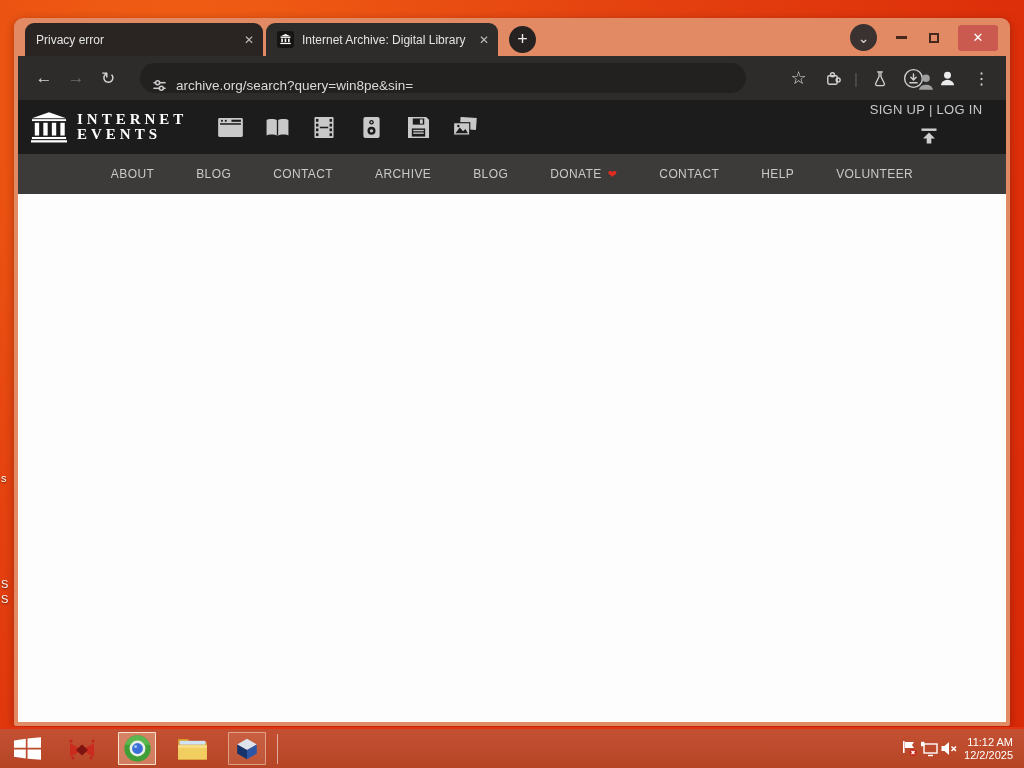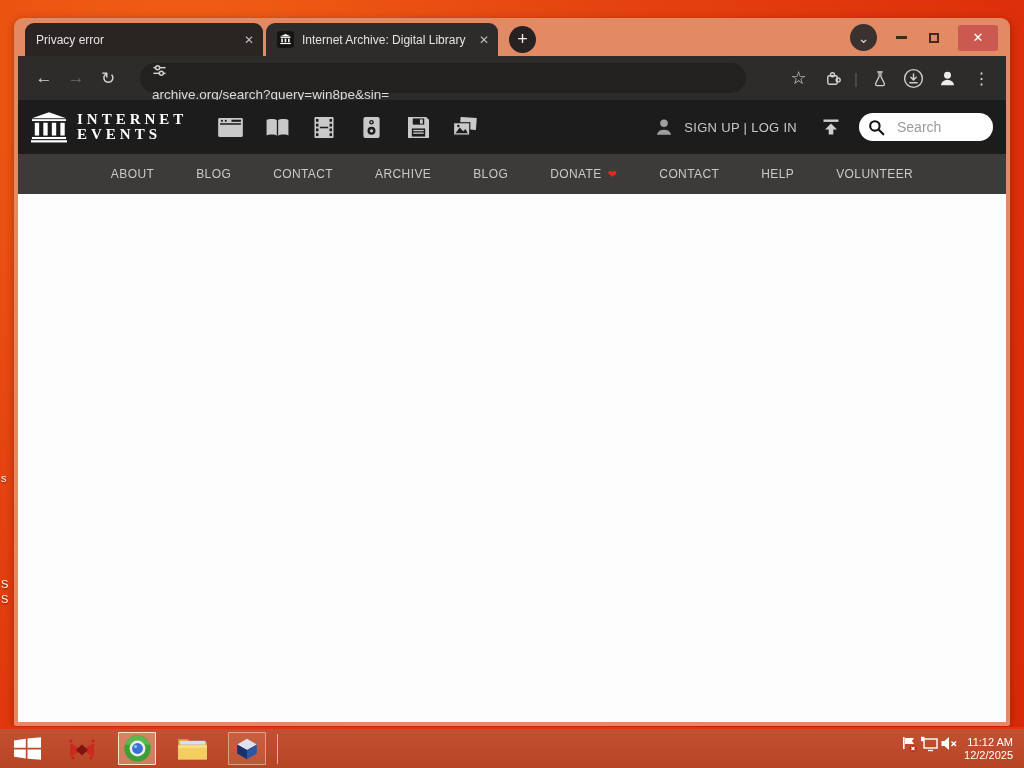--- a/index.html
+++ b/index.html
@@ -34,32 +34,32 @@
   .minbar { width:11px; height:2.5px; background:#45291c; }
   .maxsq { width:10px; height:10px; border:2px solid #45291c; }
   .closebtn { width:40px; height:26px; background:#ca5a50; border-radius:3px; color:#fff;
               display:flex; align-items:center; justify-content:center; font-size:13px; }
 
   .toolbar { height:44px; background:#2e2c2b; display:flex; align-items:center; padding:0 10px; }
   .navbtn { width:32px; height:32px; display:flex; align-items:center; justify-content:center;
             font-size:17px; color:#d6d6d6; border-radius:50%; }
   .navbtn.dim { color:#6e6a67; }
   .urlbar { height:30px; width:606px; border-radius:15px; background:#232020; margin-left:16px;
-            display:flex; align-items:flex-start; padding:0 12px; gap:9px; color:#dadada; font-size:13.5px;flex-direction:column; }
+            display:flex; align-items:flex-end; padding:0 12px; gap:9px; color:#dadada; font-size:13.5px; }
   .rt-icons { margin-left:auto; display:flex; align-items:center; gap:5px; }
   .rt-icons .navbtn { width:29px; }
   .pipe { color:#5d5956; font-size:15px; padding:0 2px; }
 
   .page { display:flex; flex-direction:column; height:622px; }
   .ia-header { height:54px; background:#1d1c1c; display:flex; align-items:center; padding:0 13px; flex:none; }
   .ia-logotext { font-family:"Liberation Serif",serif; font-weight:bold; color:#fff;
                  font-size:15px; letter-spacing:4px; line-height:15px; margin-left:10px; }
   .media-icons { display:flex; gap:21px; margin-left:30px; align-items:center; }
   .media-icons > div { width:26px; display:flex; justify-content:center; }
-  .ia-right { margin-left:auto; display:flex; align-items:center; gap:10px; }
+  .ia-right { margin-left:auto; display:flex; align-items:center; gap:10px;flex-direction:column; }
   .signup { color:#c9c9c9; font-size:13px; letter-spacing:.3px; }
   .upload { margin:0 8px 0 14px; }
   .searchbox { width:134px; height:28px; background:#fff; border-radius:14px;
                display:flex; align-items:center; padding:0 9px; gap:12px; }
   .searchbox input { border:0; outline:0; width:100%; font-size:14px; color:#444; background:transparent;
                      font-family:"Liberation Sans",sans-serif; }
   .searchbox input::placeholder { color:#9a9a9a; }
 
   .ia-nav { height:40px; background:#3c3b3a; display:flex; align-items:center; justify-content:center;
             gap:42px; font-size:12px; color:#c9c9c9; flex:none; letter-spacing:.4px; }
@@ -68,21 +68,21 @@
   .content { background:#fdfdfd; flex:1; }
 
   
   .taskbar { position:absolute; left:0; right:0; bottom:0; height:41px;
              background:linear-gradient(#c35032,#b64526); border-top:2px solid #e23410;
              display:flex; align-items:center; padding:0 8px; gap:17px; }
   .tile { width:38px; height:33px; display:flex; align-items:center; justify-content:center; border-radius:1px; }
   .tile.active  { background:rgba(255,233,206,.34); border:1px solid rgba(255,243,224,.85); }
   .tile.running { background:rgba(255,233,206,.10); border:1px solid rgba(255,243,224,.45); }
   .sep { width:1px; height:30px; background:rgba(255,255,255,.55); margin-left:-6px; }
-  .tray { margin-left:auto; display:flex; gap:2px; padding-right:3px; }
+  .tray { margin-left:auto; display:flex; align-items:center; gap:2px; padding-right:3px; }
   .clock { text-align:right; color:#fff; font-size:11px; line-height:13px; margin-left:4px; }
 </style>
 </head>
 <body>
 
 <div class="desktop">
 
   <span class="frag" style="top:472px">s</span>
   <span class="frag" style="top:578px">S</span>
   <span class="frag" style="top:593px">S</span>

